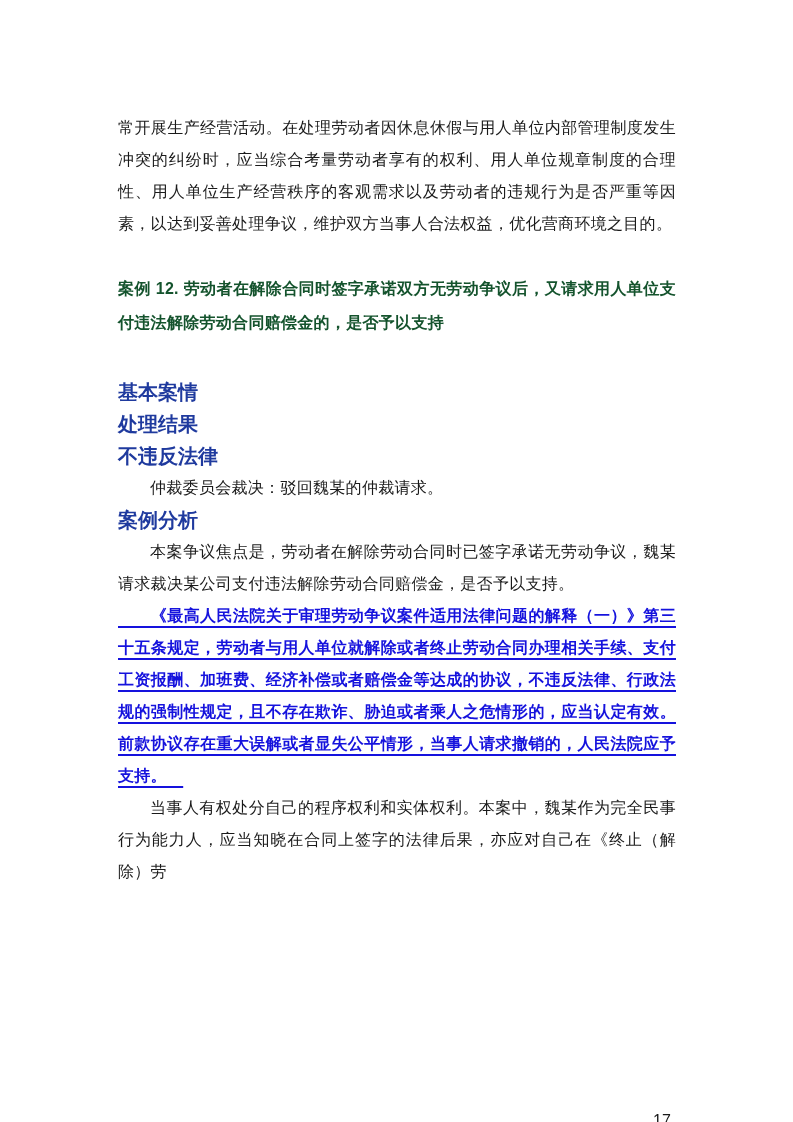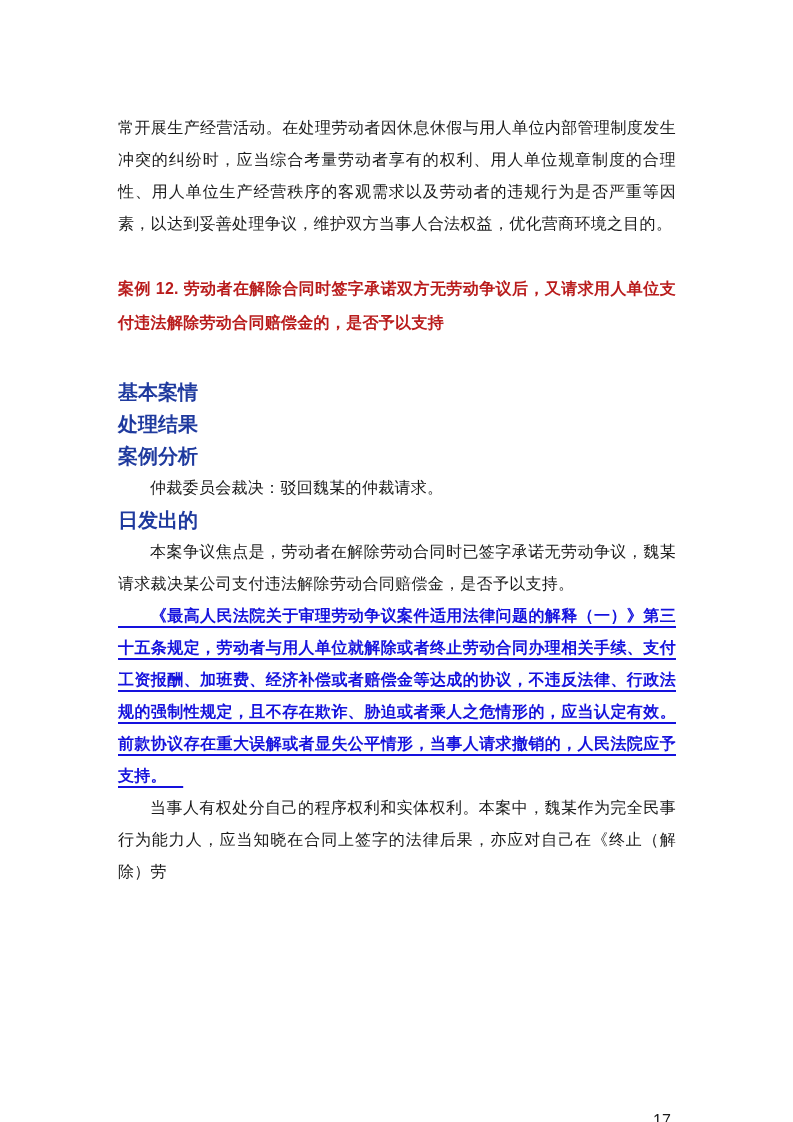--- a/index.html
+++ b/index.html
@@ -32,21 +32,21 @@
     margin: 0;
     text-indent: 2em;
   }
   .flush { text-indent: 0; }
   .case-title {
     font-family: "Liberation Sans", "DejaVu Sans", sans-serif;
     font-size: 16px;
     font-weight: 700;
     line-height: 34px;
     letter-spacing: 0.3px;
-    color: #b91c1c;
+    color: #14532d;
     text-align: justify;
     margin: 32px 0 0 0;
   }
   .sec-h {
     font-family: "Liberation Sans", "DejaVu Sans", sans-serif;
     font-size: 20px;
     font-weight: 700;
     line-height: 32px;
     color: var(--heading-blue);
     margin: 0;
@@ -76,24 +76,24 @@
   <div class="content">
 
     <p class="para flush">常开展生产经营活动。在处理劳动者因休息休假与用人单位内部管理制度发生冲突的纠纷时，应当综合考量劳动者享有的权利、用人单位规章制度的合理性、用人单位生产经营秩序的客观需求以及劳动者的违规行为是否严重等因素，以达到妥善处理争议，维护双方当事人合法权益，优化营商环境之目的。</p>
 
     <h1 class="case-title">案例 12. 劳动者在解除合同时签字承诺双方无劳动争议后，又请求用人单位支付违法解除劳动合同赔偿金的，是否予以支持</h1>
 
     <h2 class="sec-h gap-top">基本案情</h2>
 
     <h2 class="sec-h">处理结果</h2>
 
-    <h2 class="sec-h">案例分析</h2>
+    <h2 class="sec-h">不违反法律</h2>
     <p class="para">仲裁委员会裁决：驳回魏某的仲裁请求。</p>
 
-    <h2 class="sec-h">日发出的</h2>
+    <h2 class="sec-h">案例分析</h2>
     <p class="para">本案争议焦点是，劳动者在解除劳动合同时已签字承诺无劳动争议，魏某请求裁决某公司支付违法解除劳动合同赔偿金，是否予以支持。</p>
     <p class="para flush legal-quote">　　《最高人民法院关于审理劳动争议案件适用法律问题的解释（一）》第三十五条规定，劳动者与用人单位就解除或者终止劳动合同办理相关手续、支付工资报酬、加班费、经济补偿或者赔偿金等达成的协议，不违反法律、行政法规的强制性规定，且不存在欺诈、胁迫或者乘人之危情形的，应当认定有效。前款协议存在重大误解或者显失公平情形，当事人请求撤销的，人民法院应予支持。　</p>
     <p class="para">当事人有权处分自己的程序权利和实体权利。本案中，魏某作为完全民事行为能力人，应当知晓在合同上签字的法律后果，亦应对自己在《终止（解除）劳</p>
 
   </div>
 
   <div class="page-num">17</div>
 </div>
 
 </body></html>

